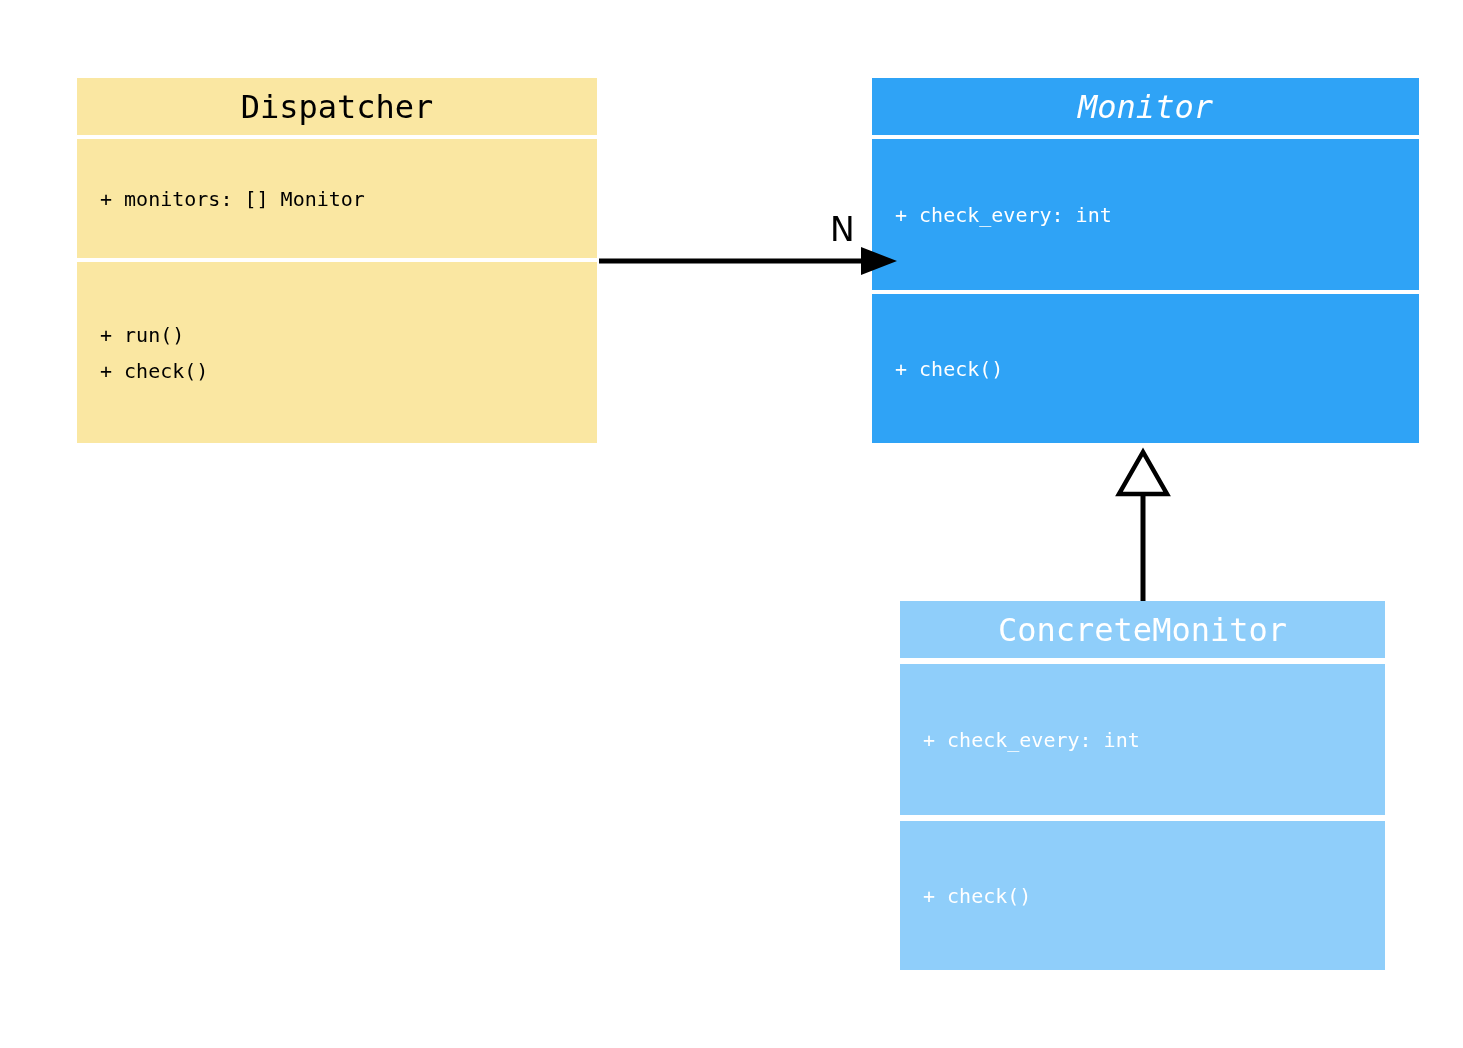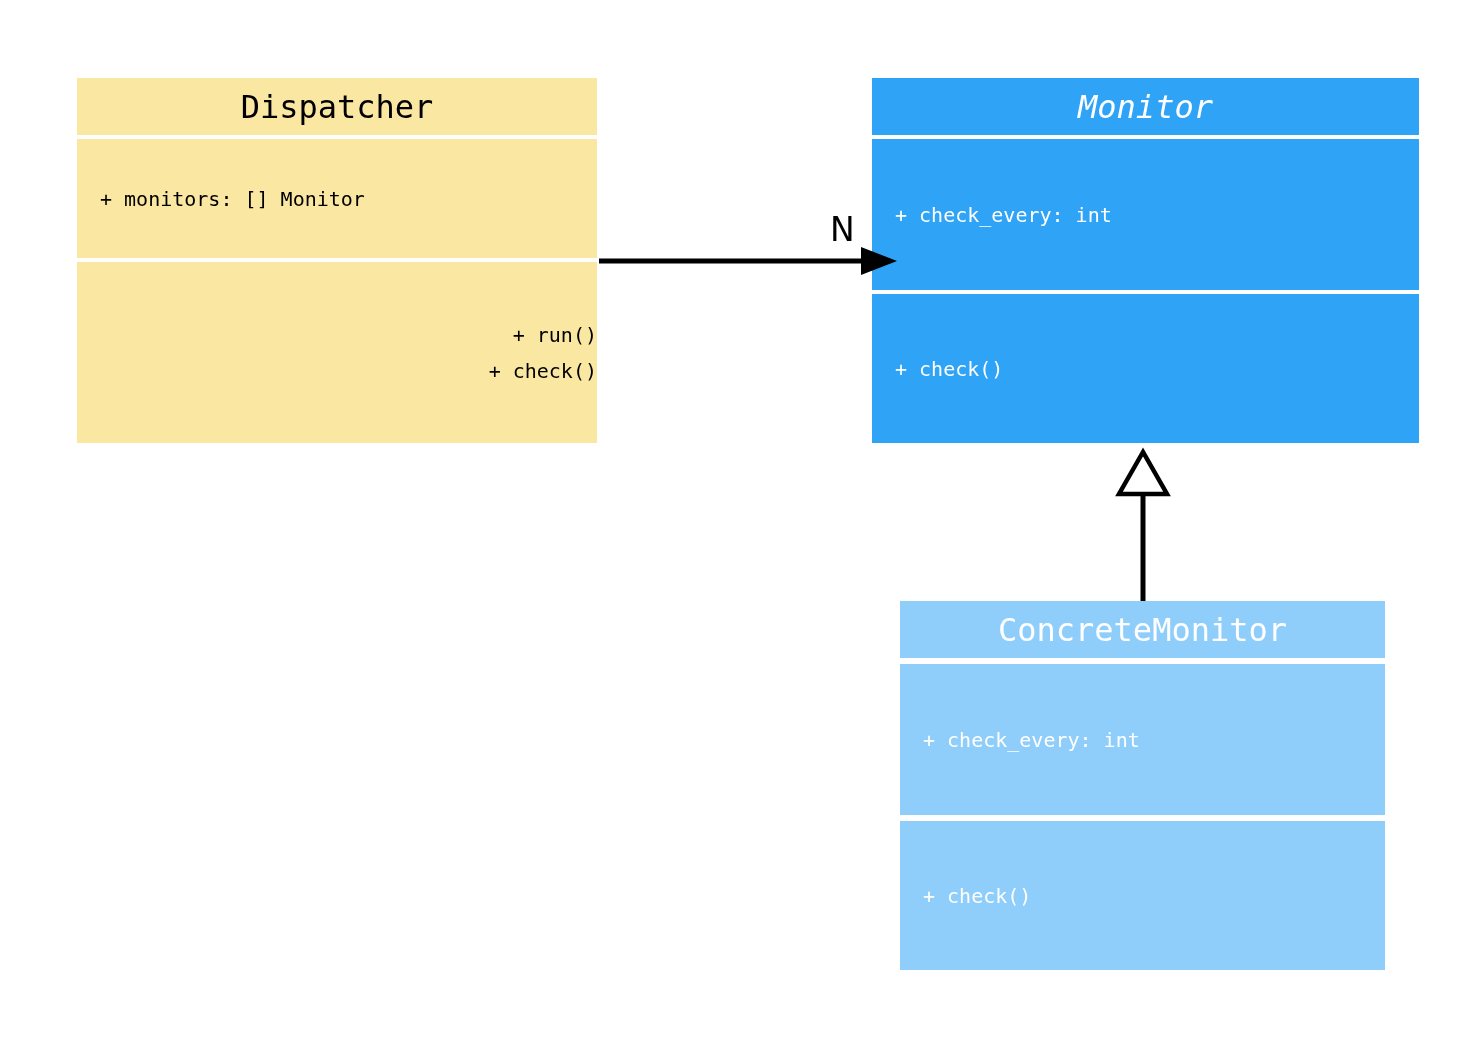--- a/index.html
+++ b/index.html
@@ -70,21 +70,21 @@
 
 <div class="canvas">
 
   <div class="uml-class gap4" style="left:77px; top:78px; width:520px; height:365px;">
     <div class="sec header fill-yellow" style="height:57px; flex:0 0 57px;">
       <span class="class-title">Dispatcher</span>
     </div>
     <div class="sec members fill-yellow" style="flex:0 0 119px;">
       <div class="member">+ monitors: [] Monitor</div>
     </div>
-    <div class="sec members fill-yellow" style="flex:1 1 auto;align-items:flex-end;">
+    <div class="sec members fill-yellow" style="flex:1 1 auto;">
       <div class="member">+ run()</div>
       <div class="member">+ check()</div>
     </div>
   </div>
 
   <div class="uml-class gap4" style="left:872px; top:78px; width:547px; height:365px;">
     <div class="sec header fill-blue" style="height:57px; flex:0 0 57px;">
       <span class="class-title abstract">Monitor</span>
     </div>
     <div class="sec members fill-blue" style="flex:0 0 151px;">

